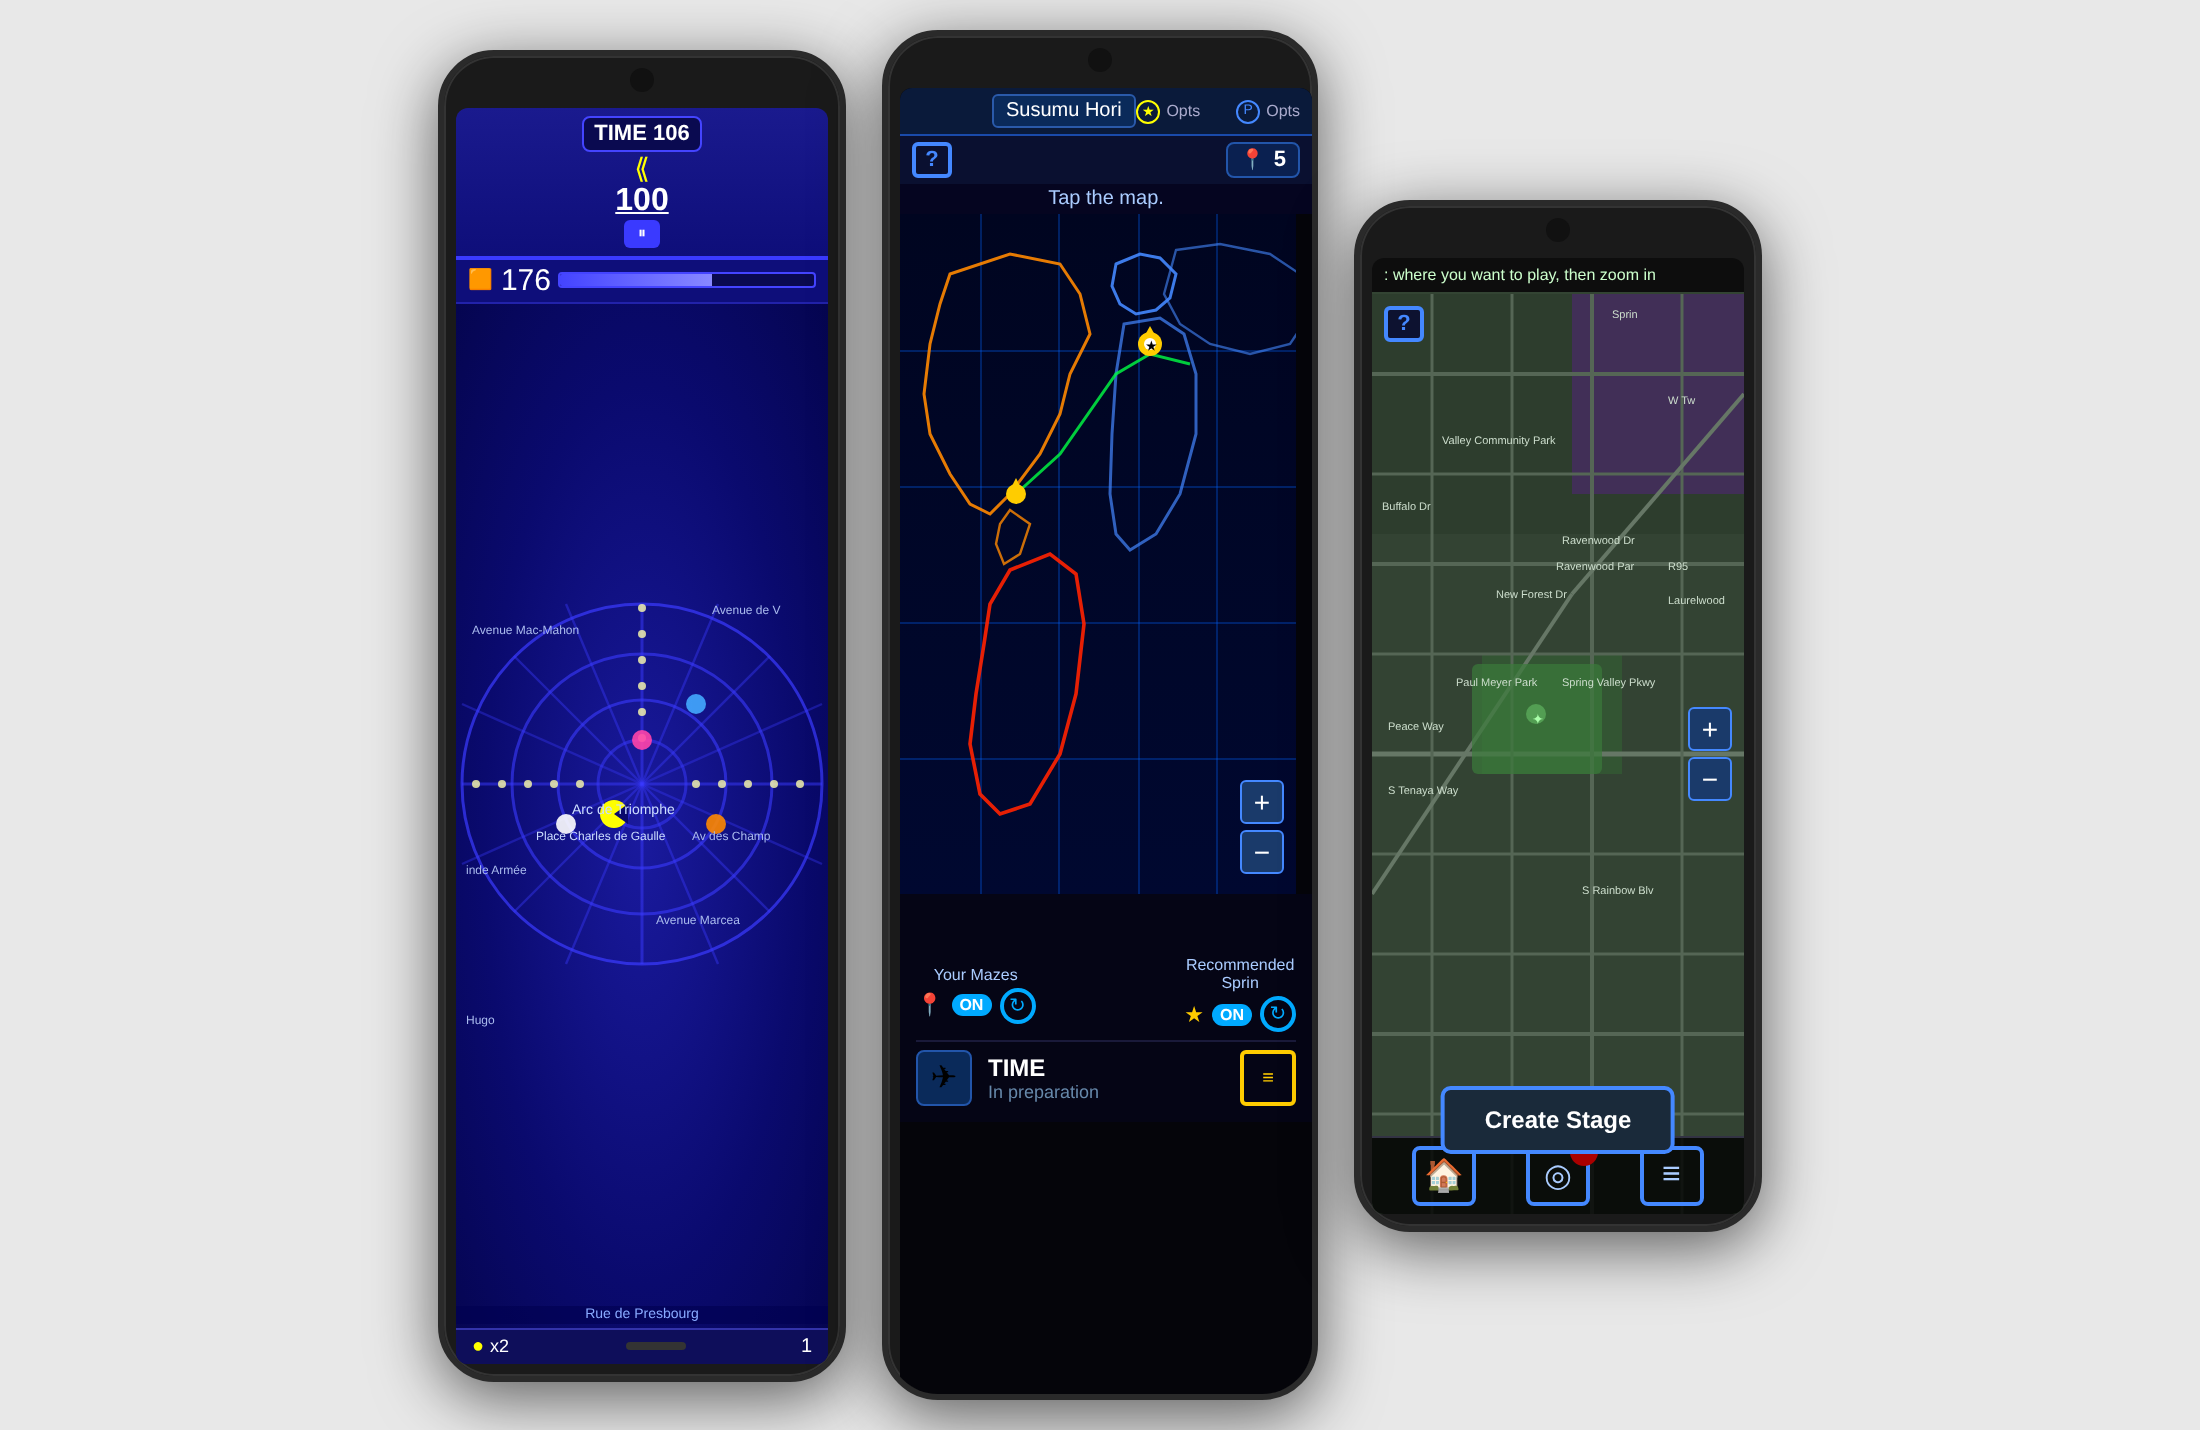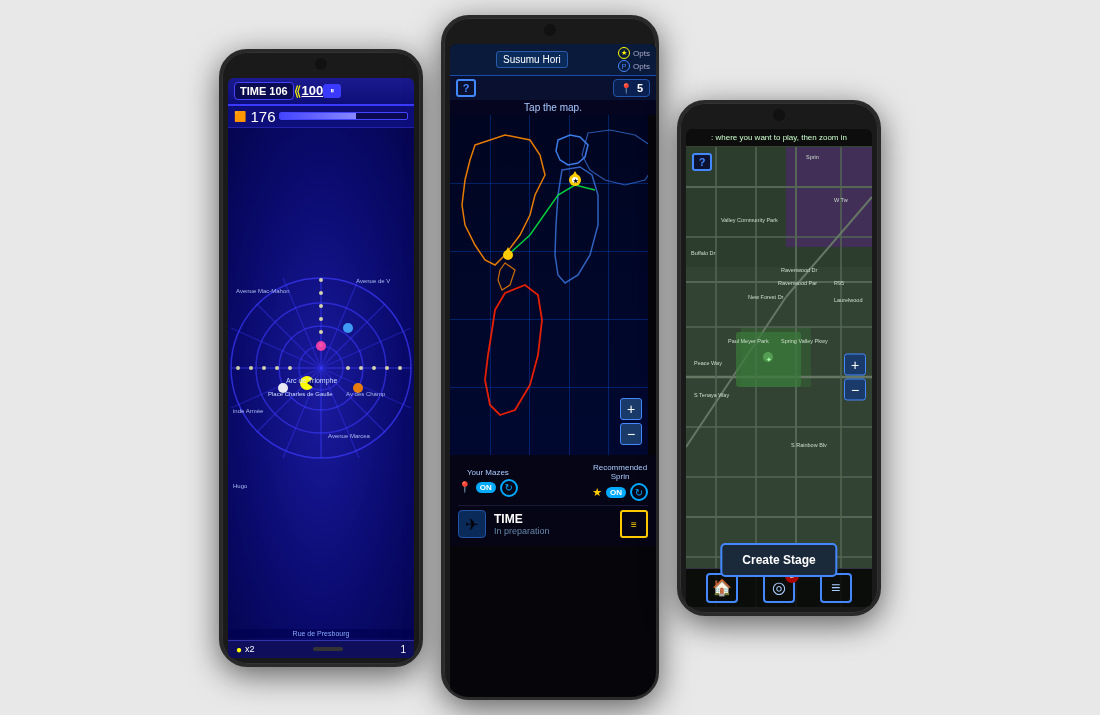--- a/index.html
+++ b/index.html
@@ -39,38 +39,39 @@
       z-index: 100;
     }
     .phone-screen {
       margin: 26px 6px 6px 6px;
       border-radius: 6px;
       overflow: hidden;
       position: relative;
     }
     .p1-hud {
       background: linear-gradient(180deg, #1a1a8e 0%, #0e0e7a 100%);
-      padding: 4px 6px;
-      display: flex;
-      align-items: center;
-      justify-content: flex-start;
+      padding: 4px 18px;
+      display: flex;
+      align-items: center;
+      justify-content: flex-end;
       border-bottom: 2px solid #3a3aff;
+      flex-direction: column;
     }
     .p1-time {
       color: #fff;
       font-size: 11px;
       font-weight: bold;
       background: #0a0a50;
       border: 1px solid #4444ff;
       border-radius: 4px;
       padding: 2px 5px;
     }
     .p1-score {
       color: #fff;
-      font-size: 13px;
+      font-size: 16px;
       font-weight: bold;
       text-decoration: underline;
     }
     .p1-arrows {
       color: #ffff00;
       font-size: 14px;
     }
     .p1-pause {
       background: #3a3aff;
       border-radius: 3px;
@@ -163,22 +164,22 @@
       color: #fff;
       font-size: 10px;
       background: #0a2a5a;
       border: 1px solid #2a5aaa;
       border-radius: 3px;
       padding: 2px 6px;
       margin-left: 40px;
     }
     .p2-opts {
       display: flex;
-      flex-direction: column;
-      gap: 1px;
+      flex-direction: row;
+      gap: 18px;
     }
     .p2-opt {
       display: flex;
       align-items: center;
       gap: 3px;
     }
     .p2-opt-icon {
       width: 12px;
       height: 12px;
       border: 1px solid #ffff00;
@@ -276,20 +277,21 @@
     .p2-mazes-row {
       display: flex;
       gap: 8px;
       align-items: center;
       padding: 4px 0;
     }
     .p2-maze-group {
       display: flex;
       flex-direction: column;
       gap: 2px;
+      margin-top: 23px;
     }
     .p2-maze-label {
       color: #aaccff;
       font-size: 8px;
       text-align: center;
     }
     .p2-toggle-row {
       display: flex;
       align-items: center;
       gap: 4px;
@@ -344,21 +346,20 @@
       align-items: center;
       justify-content: center;
       color: #ffcc00;
       font-size: 10px;
     }
     .p3-header {
       background: rgba(0,0,0,0.5);
       padding: 4px 6px;
       color: #ccffcc;
       font-size: 8px;
-      text-align: center;
       border-bottom: 1px solid #334433;
     }
     .p3-map {
       width: 186px;
       height: 460px;
       position: relative;
       overflow: hidden;
     }
     .p3-help {
       position: absolute;

